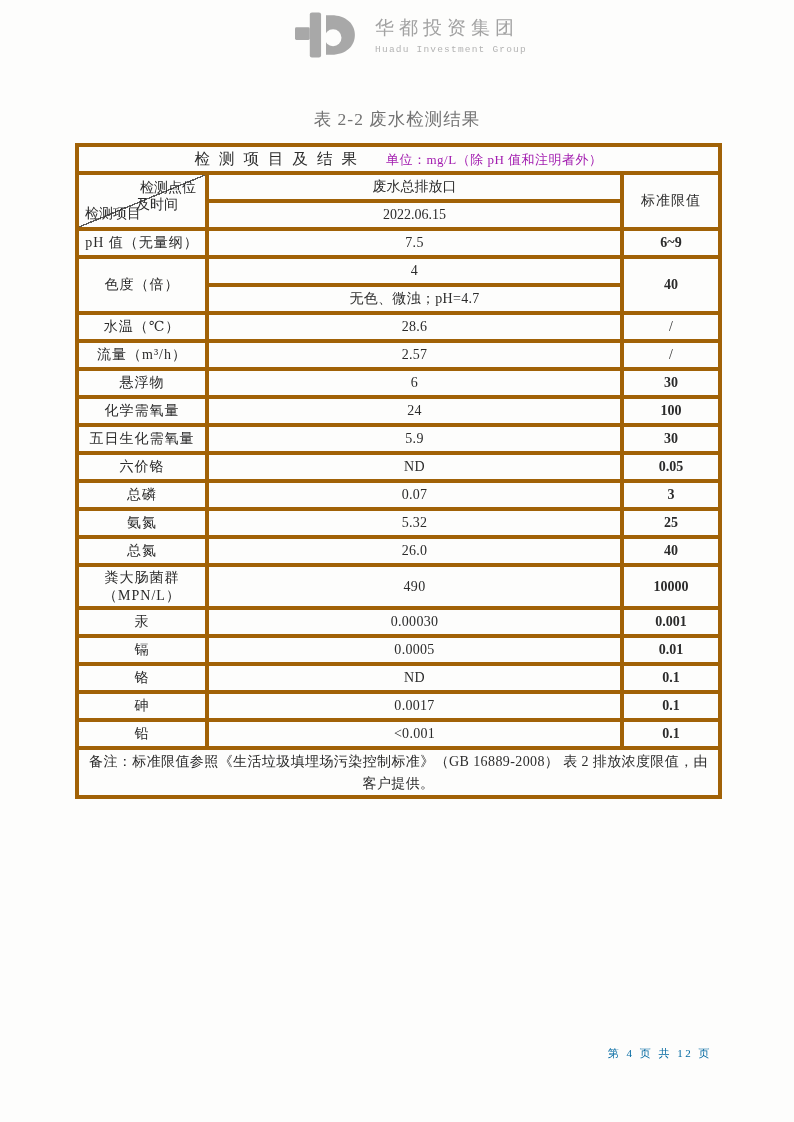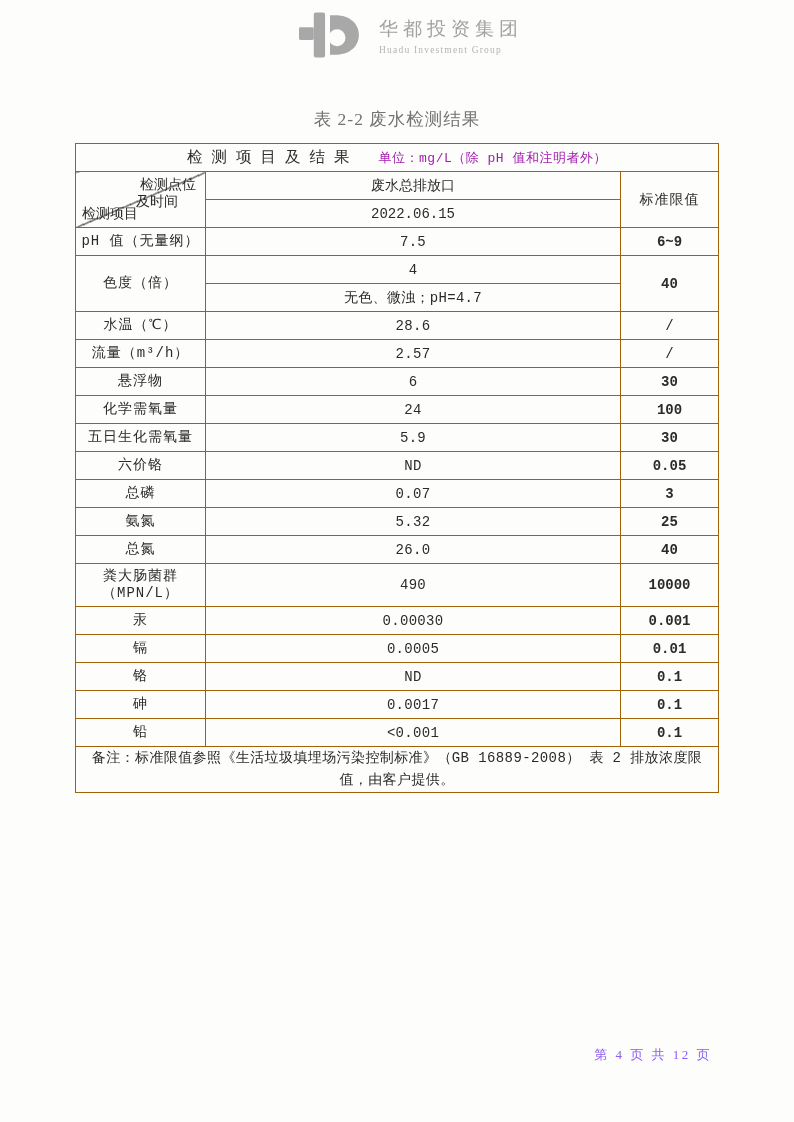--- a/index.html
+++ b/index.html
@@ -29,21 +29,21 @@
   }
   .logo-mark { display: block; }
   .logo-text { display: flex; flex-direction: column; gap: 3px; }
   .logo-cn {
     font-family: "Liberation Sans", "DejaVu Sans", sans-serif;
     font-size: 19px;
     letter-spacing: 5px;
     color: #a2a2a2;
   }
   .logo-en {
-    font-family: Liberation Serif, serif;
+    font-family: Liberation Mono, monospace;
     font-size: 9.5px;
     letter-spacing: 1.2px;
     color: #b4b4b4;
   }
 
   
   .doc-title {
     position: absolute;
     top: 107px;
     left: 0;
@@ -57,28 +57,27 @@
   
   table.results {
     position: absolute;
     left: 75px;
     top: 143px;
     width: 643px;
     border-collapse: collapse;
     table-layout: fixed;
   }
   table.results td {
-    border: 1px solid #a16207;
+    border: 4px solid #a16207;
     text-align: center;
     vertical-align: middle;
     font-size: 14px;
     height: 28px;
     padding: 1px 4px;
     color: #2b2b2b;
-    font-family: Liberation Mono, monospace;
   }
   td.caption-cell { height: 29px; padding: 0 6px; }
   .caption-inner {
     display: flex;
     justify-content: center;
     align-items: baseline;
   }
   .caption-main {
     font-size: 15.5px;
     letter-spacing: 9px;
@@ -122,23 +121,23 @@
     font-size: 13.8px;
     line-height: 1.55;
     letter-spacing: 0.4px;
   }
 
   
   .page-footer {
     position: absolute;
     top: 1046px;
     right: 82px;
-    font-size: 13px;
+    font-size: 11px;
     letter-spacing: 2.5px;
-    color: #8b5cf6;
+    color: #0369a1;
   }
 </style>
 </head>
 <body>
 
 <div class="page">
 
   <div class="logo-wrap">
     <svg class="logo-mark" width="62" height="46" viewBox="0 0 88 64" aria-hidden="true">
       <rect x="0" y="21" width="21" height="18" rx="2" fill="#a8a8a8"></rect>

